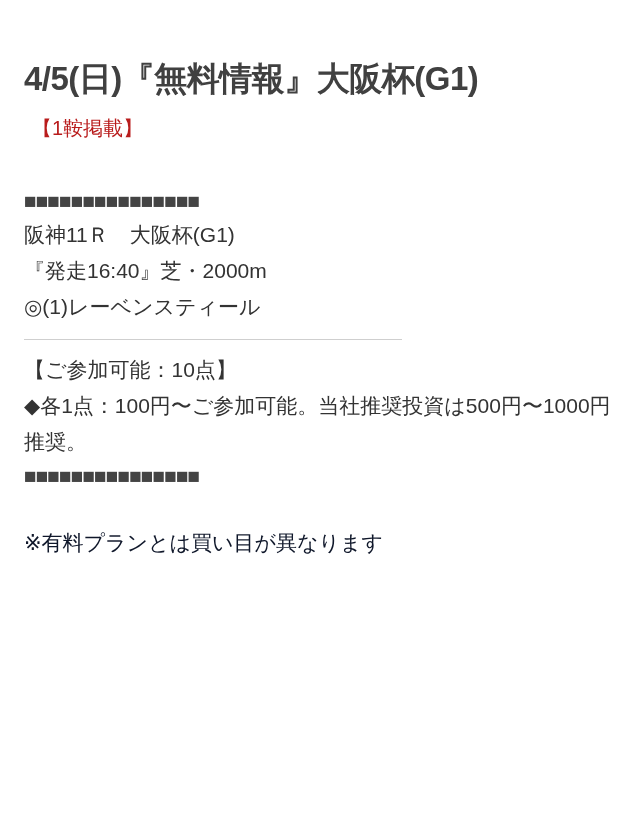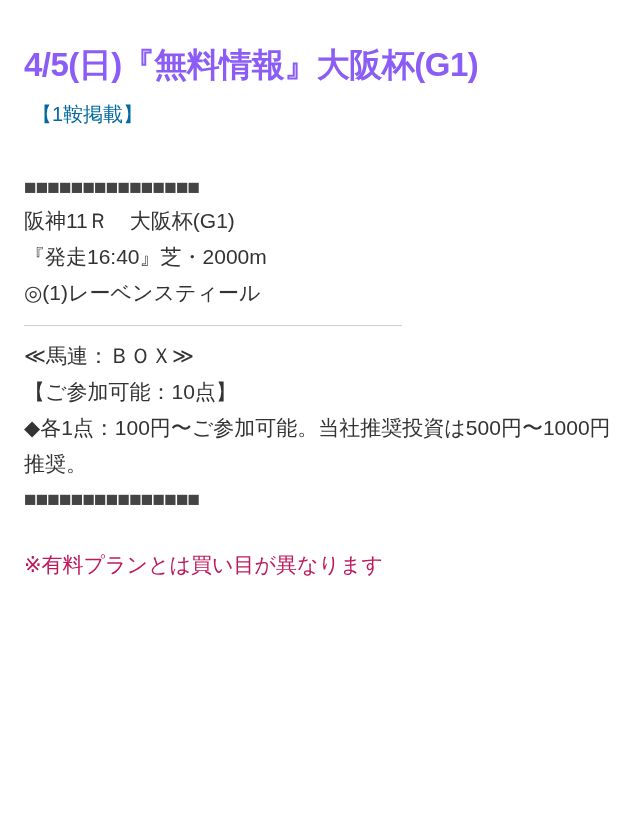--- a/index.html
+++ b/index.html
@@ -15,31 +15,31 @@
     overflow: hidden;
   }
   .page {
     position: relative;
     width: 640px;
     height: 821px;
     box-sizing: border-box;
     padding: 40px 24px 0 24px;
   }
   .title {
-    color: #8b5cf6;
+    color: #404040;
     font-size: 33px;
     font-weight: bold;
     line-height: 1.25;
     letter-spacing: -0.5px;
-    margin: 4px 0 14px 0;
+    margin: 18px 0 14px 0;
     white-space: nowrap;
   }
   .subtitle {
     font-size: 20px;
-    color: #0369a1;
+    color: #b91c1c;
     line-height: 1.5;
     margin: 0 0 42px 8px;
   }
   .body-block {
     font-size: 21px;
     line-height: 1.72;
     color: #333333;
   }
   .rule-row {
     font-size: 21px;
@@ -57,21 +57,21 @@
   }
   .spacer-lg { height: 34px; }
   .thin-rule {
     margin: 14px 0 12px 0;
     width: 378px;
     border: 0;
     border-top: 1px solid #cfcfcf;
   }
   .note {
     font-size: 21px;
-    color: #be185d;
+    color: #0f172a;
     line-height: 1.6;
     margin: 0;
   }
 </style>
 </head>
 <body>
 
 <div class="page">
 
   <h1 class="title">4/5(日)『無料情報』大阪杯(G1)</h1>
@@ -84,21 +84,20 @@
 
     <div class="line">阪神11Ｒ　大阪杯(G1)</div>
 
     <div class="line">『発走16:40』芝・2000m</div>
 
 
     <div class="line">◎(1)レーベンスティール</div>
 
     <hr class="thin-rule">
 
-    <div class="line">≪馬連：ＢＯＸ≫</div>
 
 
     <div class="line">【ご参加可能：10点】</div>
 
     <div class="line wrap">◆各1点：100円〜ご参加可能。当社推奨投資は500円〜1000円推奨。</div>
 
     <div class="rule-row">■■■■■■■■■■■■■■■</div>
 
     <div class="spacer-lg"></div>
 

